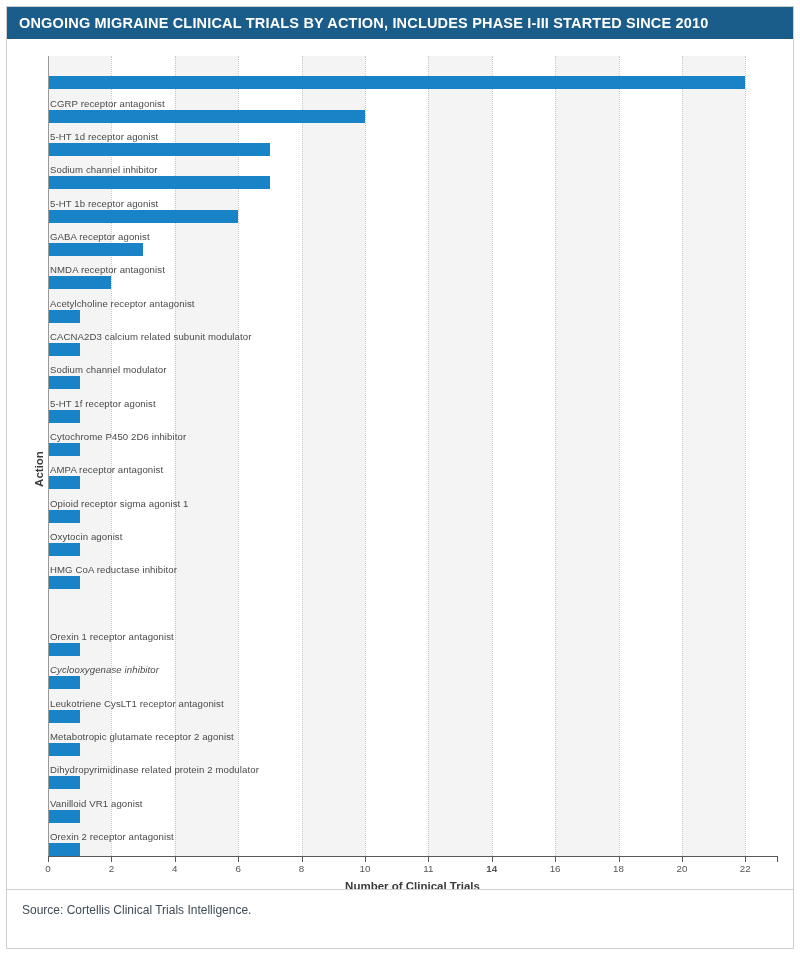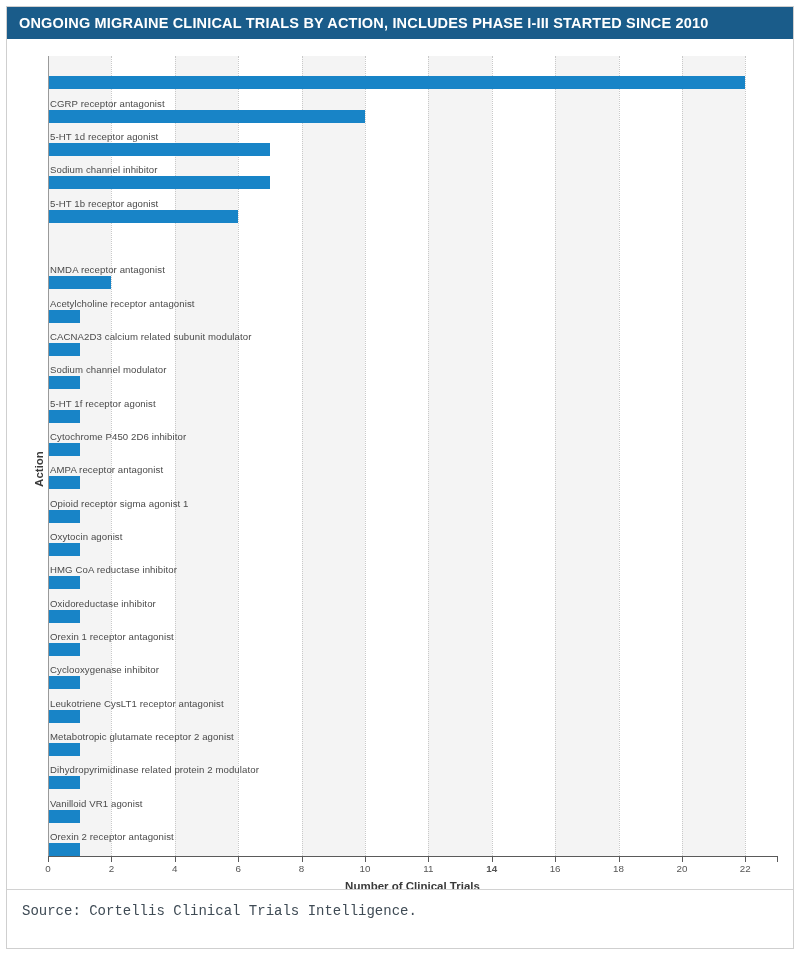--- a/index.html
+++ b/index.html
@@ -164,24 +164,23 @@
     left: 7px;
     top: 889px;
     width: 786px;
     height: 1px;
     background: #d2d2d2;
   }
   .source-note {
     position: absolute;
     left: 22px;
     top: 903px;
-    font-size: 14px;
+    font-size: 12px;
     color: #3f4b55;
     white-space: nowrap;
-    font-family: Liberation Mono, monospace;
   }
 </style>
 </head>
 <body>
 
 <div id="figure">
   <div class="outer-frame"></div>
 
   <div class="title-bar">
     <span class="title-text">ONGOING MIGRAINE CLINICAL TRIALS BY ACTION, INCLUDES PHASE I-III STARTED SINCE 2010</span>
@@ -228,20 +227,24 @@
               <div class="bar" title="5-HT 1d receptor agonist: 7" style="width: 221.87px; background: rgb(24, 132, 199);"></div>
             </div>
             <div class="row" style="top: 100px; height: 33.3333px;">
               <div class="row-label">Sodium channel inhibitor</div>
               <div class="bar" title="Sodium channel inhibitor: 7" style="width: 221.87px; background: rgb(24, 132, 199);"></div>
             </div>
             <div class="row" style="top: 133.333px; height: 33.3333px;">
               <div class="row-label">5-HT 1b receptor agonist</div>
               <div class="bar" title="5-HT 1b receptor agonist: 6" style="width: 190.174px; background: rgb(24, 132, 199);"></div>
             </div>
+            <div class="row" style="top: 166.667px; height: 33.3333px;">
+              <div class="row-label">GABA receptor agonist</div>
+              <div class="bar" title="GABA receptor agonist: 3" style="width: 95.087px; background: rgb(24, 132, 199);"></div>
+            </div>
             <div class="row" style="top: 200px; height: 33.3333px;">
               <div class="row-label">NMDA receptor antagonist</div>
               <div class="bar" title="NMDA receptor antagonist: 2" style="width: 63.3913px; background: rgb(24, 132, 199);"></div>
             </div>
             <div class="row" style="top: 233.333px; height: 33.3333px;">
               <div class="row-label">Acetylcholine receptor antagonist</div>
               <div class="bar" title="Acetylcholine receptor antagonist: 1" style="width: 31.6957px; background: rgb(24, 132, 199);"></div>
             </div>
             <div class="row" style="top: 266.667px; height: 33.3333px;">
               <div class="row-label">CACNA2D3 calcium related subunit modulator</div>
@@ -268,29 +271,25 @@
               <div class="bar" title="Opioid receptor sigma agonist 1: 1" style="width: 31.6957px; background: rgb(24, 132, 199);"></div>
             </div>
             <div class="row" style="top: 466.667px; height: 33.3333px;">
               <div class="row-label">Oxytocin agonist</div>
               <div class="bar" title="Oxytocin agonist: 1" style="width: 31.6957px; background: rgb(24, 132, 199);"></div>
             </div>
             <div class="row" style="top: 500px; height: 33.3333px;">
               <div class="row-label">HMG CoA reductase inhibitor</div>
               <div class="bar" title="HMG CoA reductase inhibitor: 1" style="width: 31.6957px; background: rgb(24, 132, 199);"></div>
             </div>
-            <div class="row" style="top: 533.333px; height: 33.3333px;">
-              <div class="row-label">Oxidoreductase inhibitor</div>
-              <div class="bar" title="Oxidoreductase inhibitor: 1" style="width: 31.6957px; background: rgb(24, 132, 199);"></div>
-            </div>
             <div class="row" style="top: 566.667px; height: 33.3333px;">
               <div class="row-label">Orexin 1 receptor antagonist</div>
               <div class="bar" title="Orexin 1 receptor antagonist: 1" style="width: 31.6957px; background: rgb(24, 132, 199);"></div>
             </div>
-            <div class="row" style="top: 600px; height: 33.3333px;">
+            <div class="row" style="top: 600px; height: 33.3333px; font-style: italic;">
               <div class="row-label">Cyclooxygenase inhibitor</div>
               <div class="bar" title="Cyclooxygenase inhibitor: 1" style="width: 31.6957px; background: rgb(24, 132, 199);"></div>
             </div>
             <div class="row" style="top: 633.333px; height: 33.3333px;">
               <div class="row-label">Leukotriene CysLT1 receptor antagonist</div>
               <div class="bar" title="Leukotriene CysLT1 receptor antagonist: 1" style="width: 31.6957px; background: rgb(24, 132, 199);"></div>
             </div>
             <div class="row" style="top: 666.667px; height: 33.3333px;">
               <div class="row-label">Metabotropic glutamate receptor 2 agonist</div>
               <div class="bar" title="Metabotropic glutamate receptor 2 agonist: 1" style="width: 31.6957px; background: rgb(24, 132, 199);"></div>

